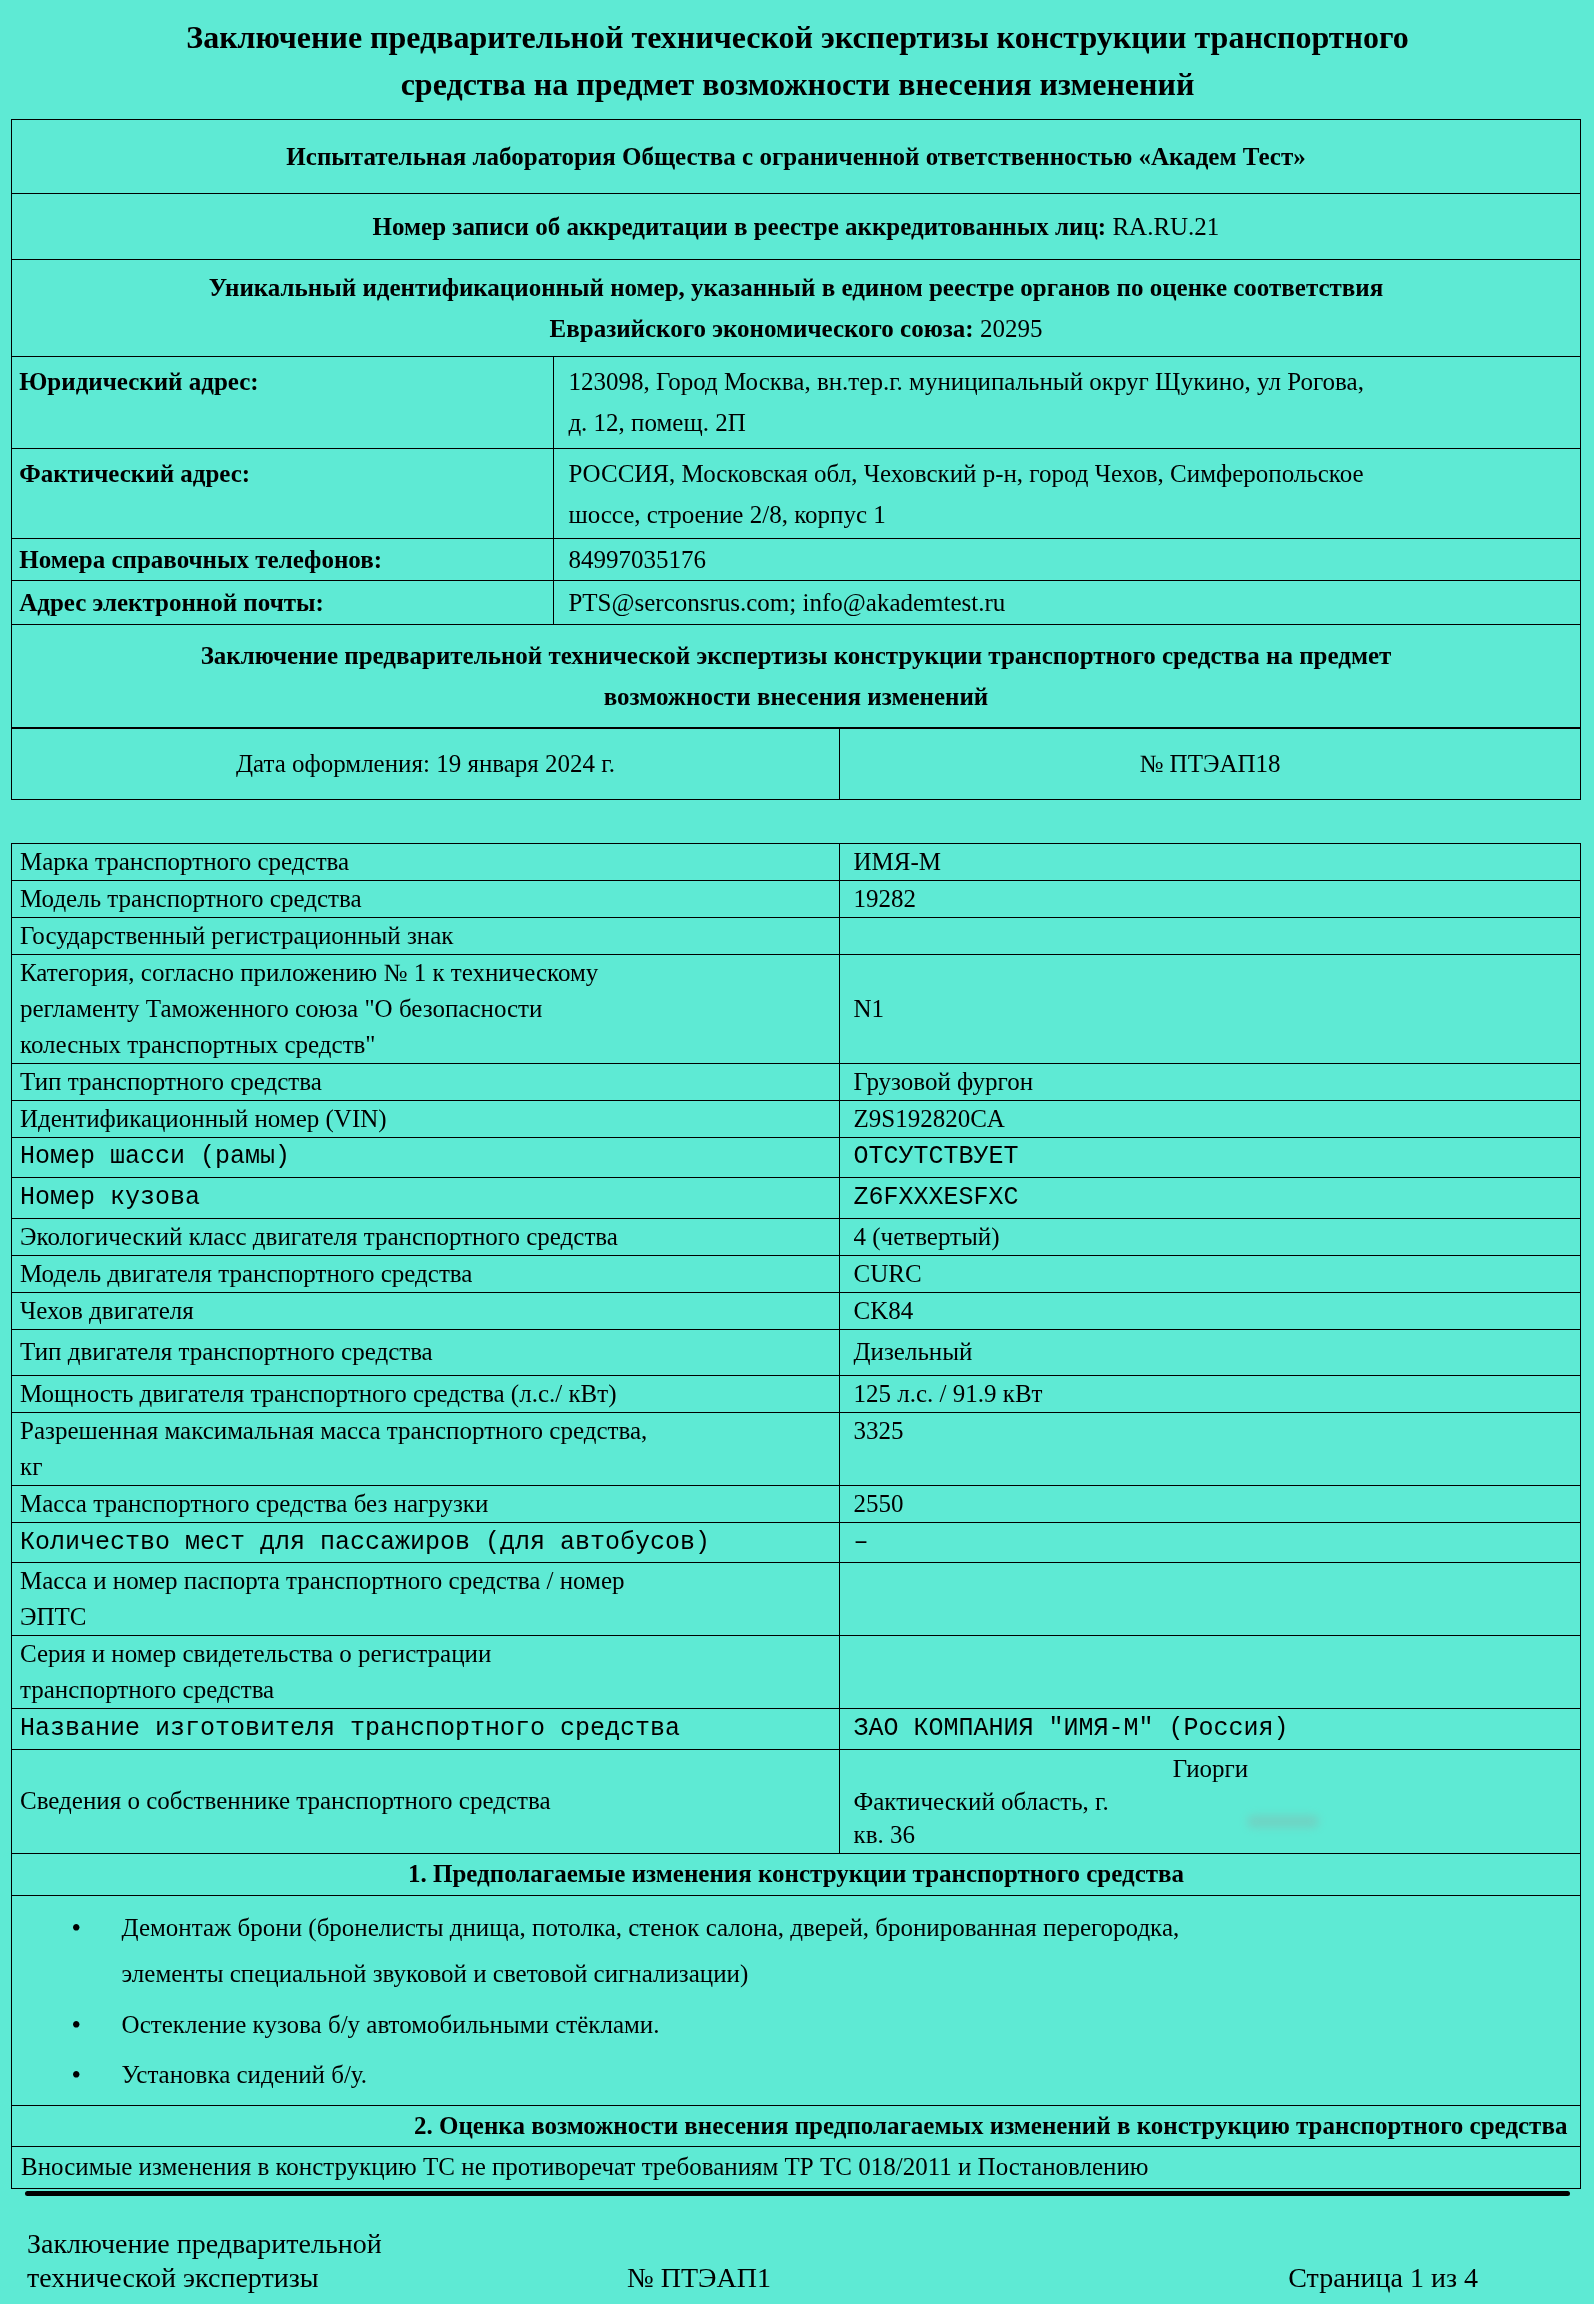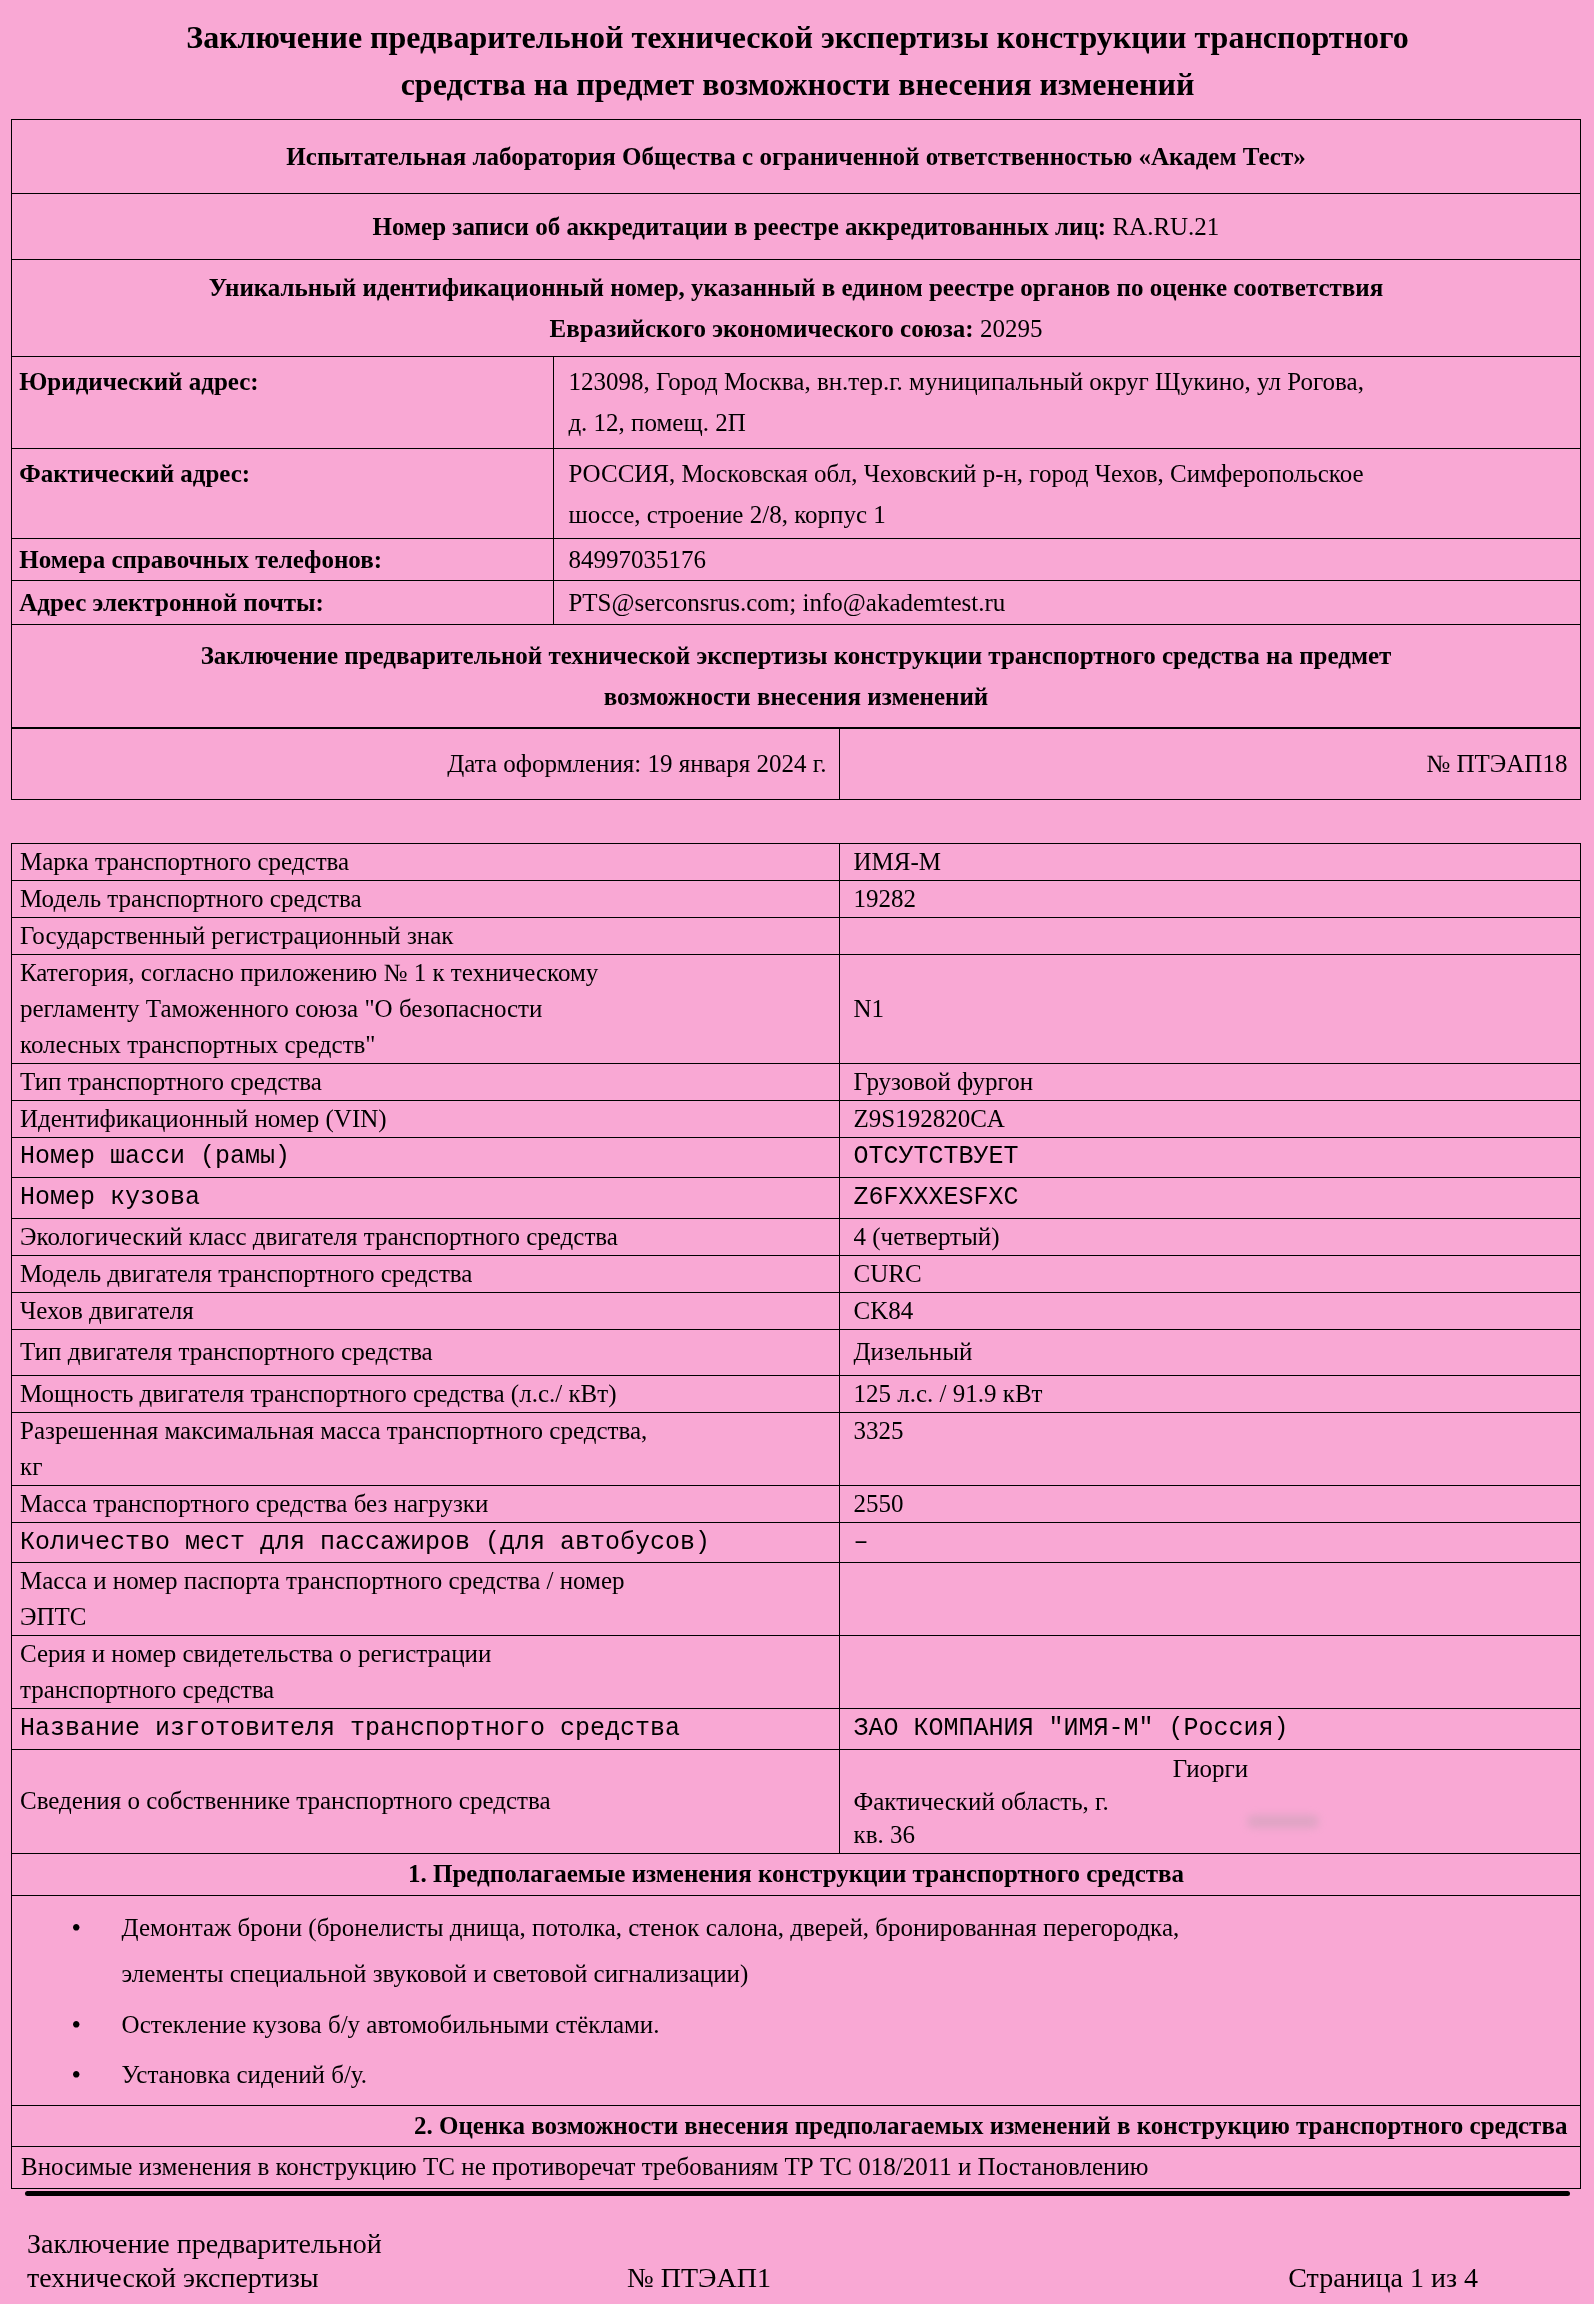--- a/index.html
+++ b/index.html
@@ -1,17 +1,17 @@
 <!DOCTYPE html>
 <html style="font-size:14.4px"><head>
 <meta charset="utf-8">
 <style>
   html,body { margin:0; padding:0; background:#ffffff; }
   .page {
-    position:relative; width:1595px; height:2304px; background:#f9a8d4;
+    position:relative; width:1595px; height:2304px; background:#5eead4;
     font-family:"Liberation Serif", serif; color:#000; overflow:hidden;
   }
   .doc-title {
     margin:14.4px 27px 10.8px 27px; text-align:center;
     font-weight:bold; font-size:32px; line-height:47px; white-space:pre-line;
   }
   table.doc { border-collapse:collapse; margin-left:11px; width:1570px; table-layout:fixed; }
   table.doc td { border:1.8px solid #000; font-size:25px; line-height:41px; padding:0 12.6px; vertical-align:top; }
   .center { text-align:center; }
   .bold { font-weight:bold; }
@@ -20,21 +20,21 @@
   tr.h-lab td   { padding-top:16px; padding-bottom:16px; }
   tr.h-acc td   { padding-top:11.7px; padding-bottom:11.7px; }
   tr.h-uniq td  { padding-top:7.2px;  padding-bottom:7.2px; }
   tr.h-legal td { padding-top:4.5px;  padding-bottom:4.5px; }
   tr.h-fact td  { padding-top:3.6px;  padding-bottom:3.6px; }
   tr.h-phone td { padding-top:0;    padding-bottom:0; }
   tr.h-mail td  { padding-top:0.9px;  padding-bottom:0.9px; }
   tr.h-conc td  { padding-top:10px; padding-bottom:10px; }
   .t1-label { font-weight:bold; padding-left:7.2px !important; }
   .t1-value { padding-left:14.4px !important; }
-  table.dateTbl td { padding-top:14.4px; padding-bottom:14.4px;text-align:right; }
+  table.dateTbl td { padding-top:14.4px; padding-bottom:14.4px; }
   
   table.veh { margin-top:43px; }
   table.veh td { line-height:36px; vertical-align:middle; }
   table.veh td.lbl { padding-left:8px; }
   table.veh td.val { padding-left:13.5px; }
   td.vtop { vertical-align:top !important; }
   tr.padmid td { padding-top:4.5px; padding-bottom:4.5px; }
   tr.padsm td { padding-top:1.8px; padding-bottom:1.8px;font-family:Liberation Mono, monospace; }
   .owner-cell { line-height:33px !important; padding-top:1.8px !important; padding-bottom:1.8px !important; }
   .owner-line1 { text-align:center; }

